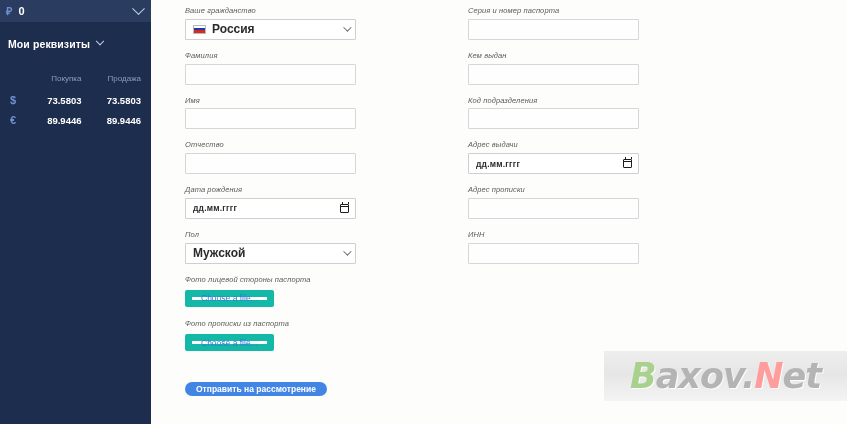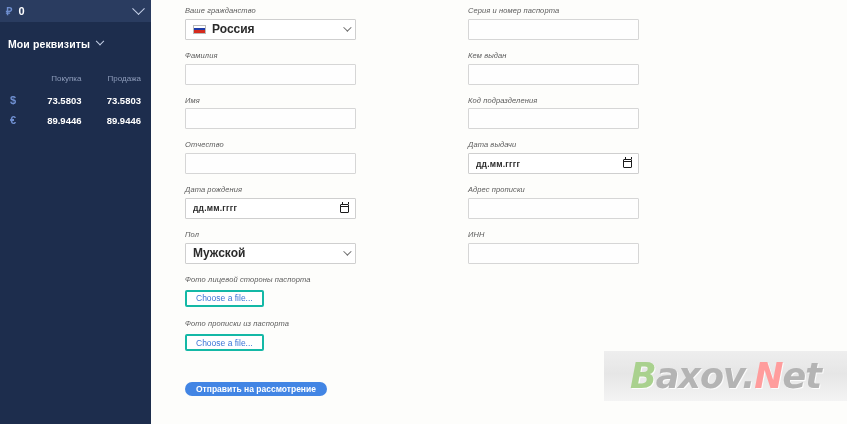--- a/index.html
+++ b/index.html
@@ -212,21 +212,21 @@
     height: 1.3px;
     background: #1c1c1c;
   }
 
   .file-btn {
     display: inline-flex;
     align-items: center;
     justify-content: center;
     height: 17px;
     padding: 0 9px;
-    border: 2px solid #14b8a6;
+    border: 7px solid #14b8a6;
     border-radius: 2px;
     background: #ffffff;
     color: #3b74d6;
     font-size: 8.5px;
   }
 
   .submit-btn {
     margin-top: 20px;
     display: inline-flex;
     align-items: center;
@@ -381,21 +381,21 @@
           <div class="label">Кем выдан</div>
           <input class="input" type="text" value="" style="">
         </div>
 
         <div class="field">
           <div class="label">Код подразделения</div>
           <input class="input" type="text" value="" style="">
         </div>
 
         <div class="field">
-          <div class="label">Дата выдачи</div>
+          <div class="label">Адрес выдачи</div>
           <div class="date-input">
             <span class="date-text">дд.мм.гггг</span>
             <span class="cal-icon"></span>
           </div>
         </div>
 
         <div class="field">
           <div class="label">Адрес прописки</div>
           <input class="input" type="text" value="" style="">
         </div>

